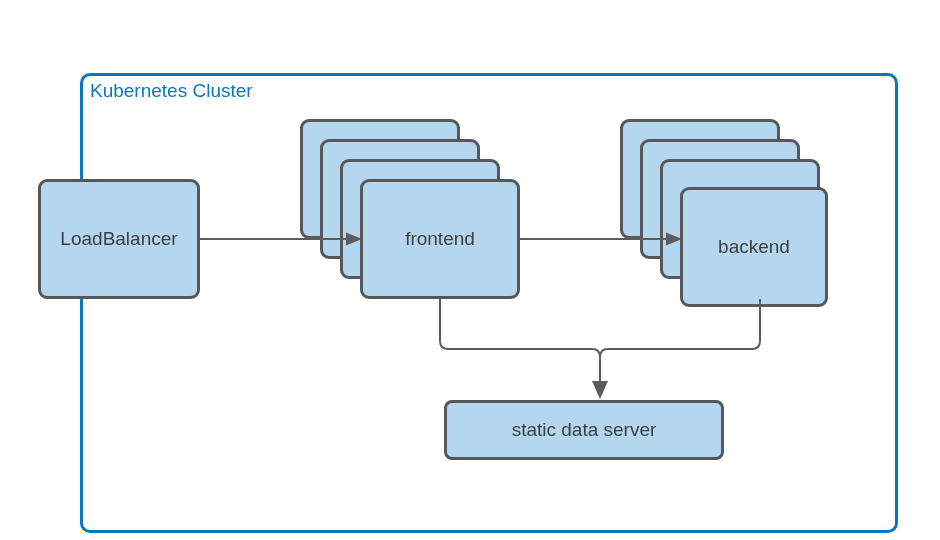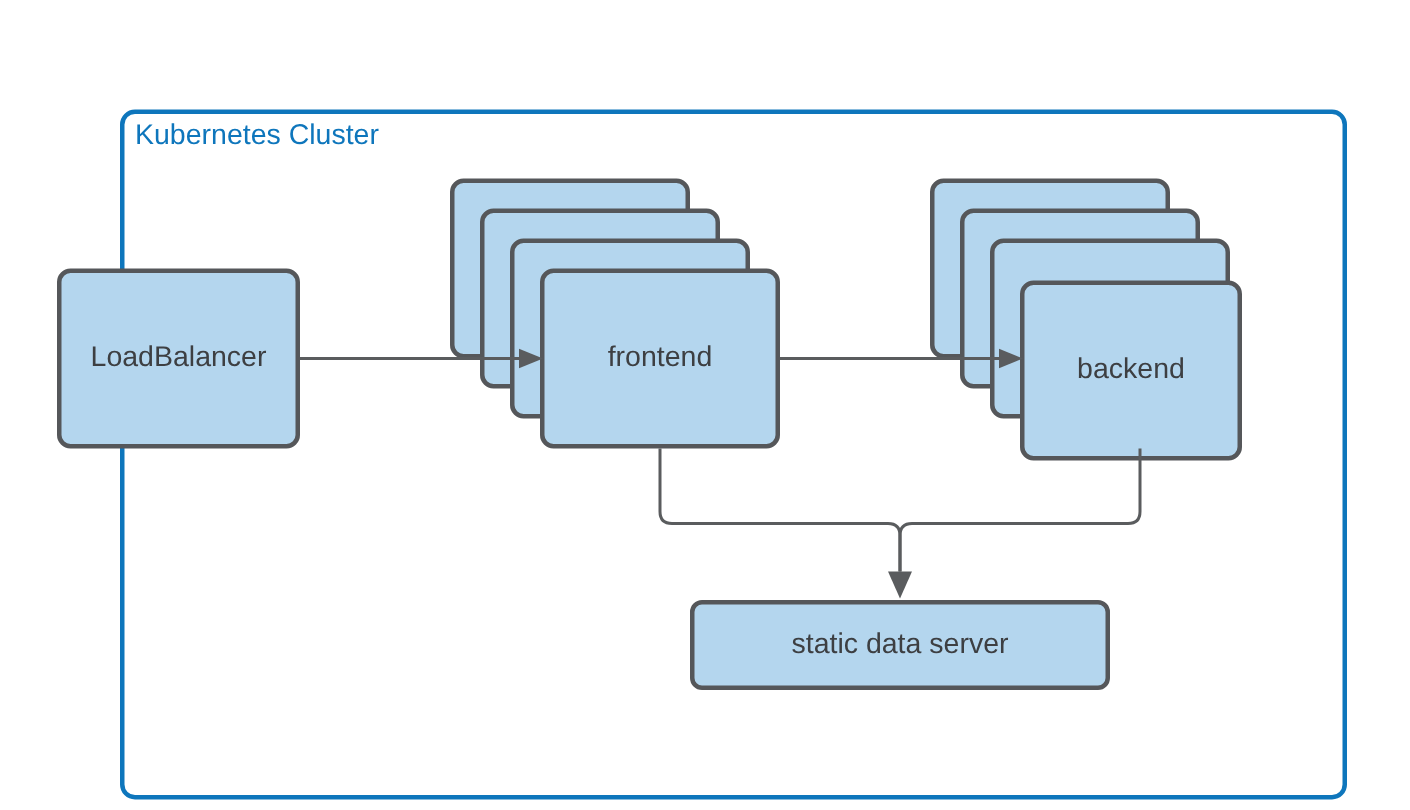--- a/index.html
+++ b/index.html
@@ -50,21 +50,21 @@
   .fe-c0{left:300px;top:119px;width:160px;height:120px;}
   .fe-c1{left:320px;top:139px;width:160px;height:120px;}
   .fe-c2{left:340px;top:159px;width:160px;height:120px;}
   .fe-front{left:360px;top:179px;width:160px;height:120px;}
   
   .be-c0{left:620px;top:119px;width:160px;height:120px;}
   .be-c1{left:640px;top:139px;width:160px;height:120px;}
   .be-c2{left:660px;top:159px;width:160px;height:120px;}
   .be-front{left:680px;top:163px;width:148px;height:120px;margin-top:24px;}
   
-  .sds{left:460px;top:400px;width:280px;height:60px;border-radius:8px;}
+  .sds{left:444px;top:400px;width:280px;height:60px;border-radius:8px;}
   
   .edges{
     position:absolute;left:0;top:0;width:940px;height:540px;
     z-index:3;pointer-events:none;
   }
   .edge{fill:none;stroke:var(--connector);stroke-width:2;}
   .head{fill:var(--connector);stroke:none;}
 </style>
 </head>
 <body>

